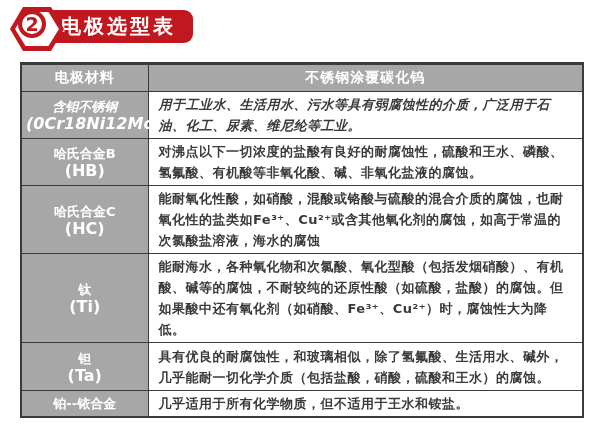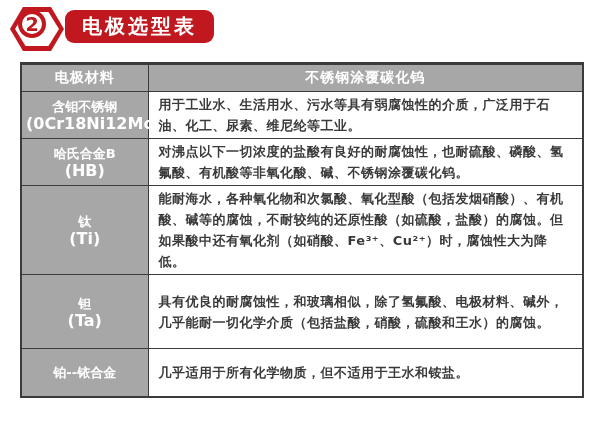--- a/index.html
+++ b/index.html
@@ -13,21 +13,21 @@
   body{
     position:relative;
     background:#ffffff;
     font-family:"DejaVu Sans","Liberation Sans",sans-serif;
     overflow:hidden;
   }
 
   
   .header{position:absolute;left:0;top:0;width:600px;height:56px;}
   .title-pill{
-    position:absolute;left:65px;top:10px;width:149px;height:33px;
+    position:absolute;left:44px;top:10px;width:149px;height:33px;
     background:var(--red);border-radius:9px;
     display:flex;align-items:center;justify-content:center;z-index:1;
   }
   .title-pill span{
     color:#ffffff;font-size:20px;font-weight:bold;letter-spacing:3px;
     white-space:nowrap;
   }
   .hex-outer{
     position:absolute;left:10px;top:7px;width:54px;height:44px;
     background:var(--red);
@@ -69,21 +69,21 @@
     font-size:13px;font-weight:bold;text-align:center;
     line-height:17px;padding:2px 4px;vertical-align:middle;
   }
   tbody th.mat .code{display:block;font-size:16px;font-weight:bold;}
   tbody td.desc{
     background:#ffffff;color:var(--text);
     font-size:13px;font-weight:bold;text-align:left;
     line-height:21px;letter-spacing:0.5px;
     padding:2px 10px;vertical-align:middle;
   }
-  tbody tr:nth-child(1){height:47px;}
+  tbody tr:nth-child(1){height:47px;font-style:italic;}
   tbody tr:nth-child(2){height:46px;}
   tbody tr:nth-child(3){height:68px;}
   tbody tr:nth-child(4){height:74px;}
   tbody tr:nth-child(5){height:48px;}
   tbody tr:nth-child(6){height:25px;}
   tbody tr:nth-child(7){height:26px;}
 </style>
 </head>
 <body>
 
@@ -117,38 +117,45 @@
       <span class="code">(0Cr18Ni12Mo2Ti)</span>
     </th>
     <td class="desc">用于工业水、生活用水、污水等具有弱腐蚀性的介质，广泛用于石油、化工、尿素、维尼纶等工业。</td>
   </tr>
 
   <tr>
     <th class="mat">
       <span>哈氏合金B</span>
       <span class="code">(HB)</span>
     </th>
-    <td class="desc">对沸点以下一切浓度的盐酸有良好的耐腐蚀性，也耐硫酸、磷酸、氢氟酸、有机酸等非氧化酸、碱、不锈钢涂覆碳化钨。</td>
+    <td class="desc">对沸点以下一切浓度的盐酸有良好的耐腐蚀性，硫酸和王水、磷酸、氢氟酸、有机酸等非氧化酸、碱、非氧化盐液的腐蚀。</td>
   </tr>
 
+  <tr>
+    <th class="mat">
+      <span>哈氏合金C</span>
+      <span class="code">(HC)</span>
+    </th>
+    <td class="desc">能耐氧化性酸，如硝酸，混酸或铬酸与硫酸的混合介质的腐蚀，也耐氧化性的盐类如Fe³⁺、Cu²⁺或含其他氧化剂的腐蚀，如高于常温的次氯酸盐溶液，海水的腐蚀</td>
+  </tr>
 
   <tr>
     <th class="mat">
       <span>钛</span>
       <span class="code">(Ti)</span>
     </th>
     <td class="desc">能耐海水，各种氧化物和次氯酸、氧化型酸（包括发烟硝酸）、有机酸、碱等的腐蚀，不耐较纯的还原性酸（如硫酸，盐酸）的腐蚀。但如果酸中还有氧化剂（如硝酸、Fe³⁺、Cu²⁺）时，腐蚀性大为降低。</td>
   </tr>
 
   <tr>
     <th class="mat">
       <span>钽</span>
       <span class="code">(Ta)</span>
     </th>
-    <td class="desc">具有优良的耐腐蚀性，和玻璃相似，除了氢氟酸、电极材料、碱外，几乎能耐一切化学介质（包括盐酸，硝酸，硫酸和王水）的腐蚀。</td>
+    <td class="desc">具有优良的耐腐蚀性，和玻璃相似，除了氢氟酸、生活用水、碱外，几乎能耐一切化学介质（包括盐酸，硝酸，硫酸和王水）的腐蚀。</td>
   </tr>
 
 
   <tr>
     <th class="mat">
       <span>铂--铱合金</span>
       
     </th>
     <td class="desc">几乎适用于所有化学物质，但不适用于王水和铵盐。</td>
   </tr>

